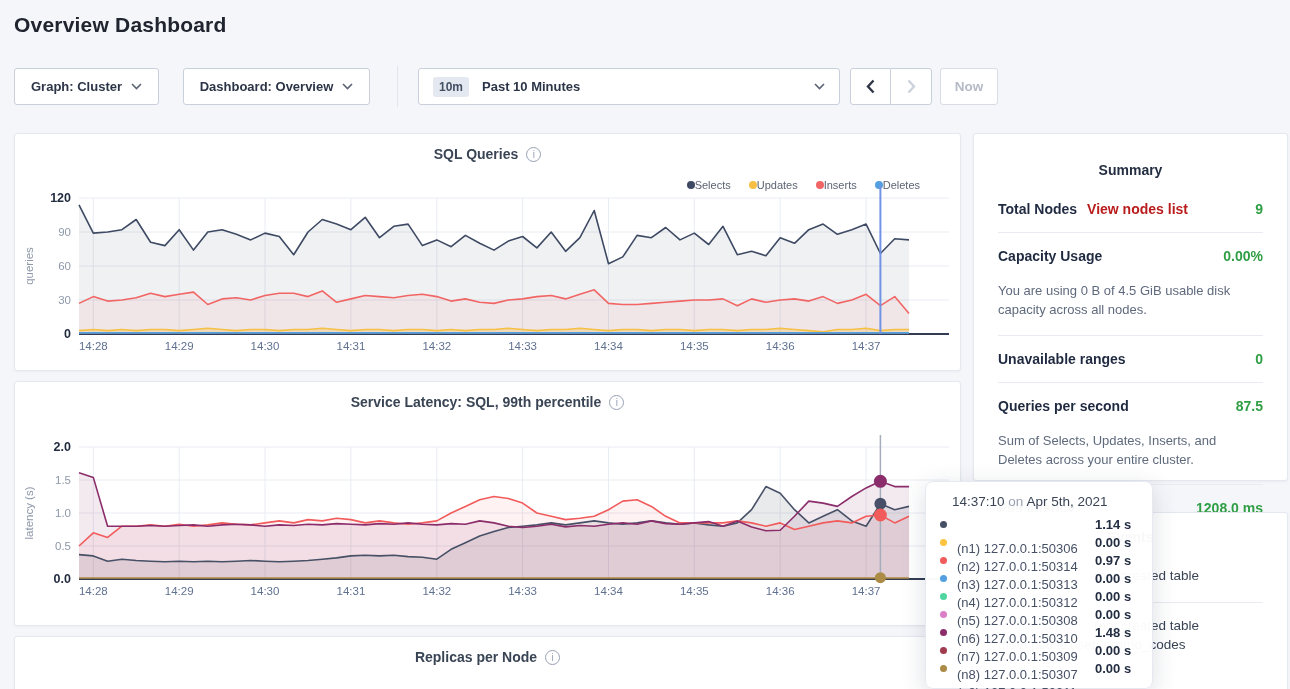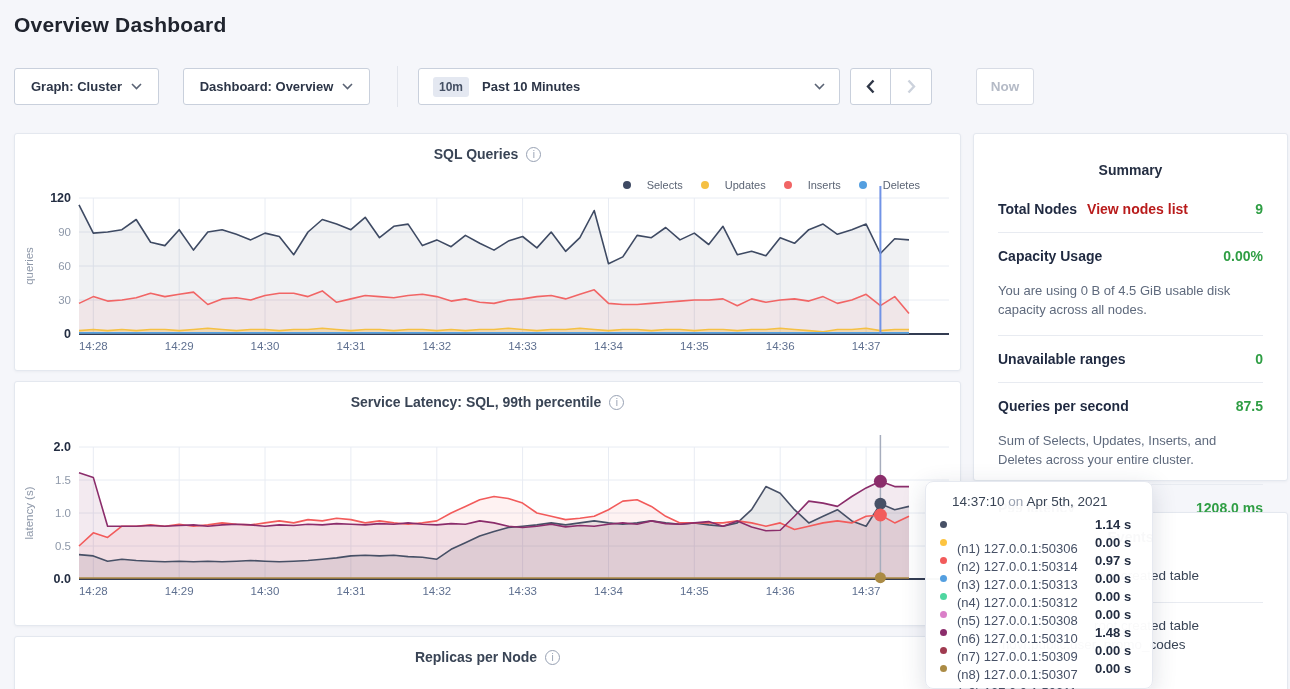--- a/index.html
+++ b/index.html
@@ -24,21 +24,21 @@
     cursor:pointer;
   }
   #graph-btn { left:14px; width:145px; }
   #dash-btn  { left:183px; width:187px; }
   .toolbar-divider { position:absolute; left:397px; top:66px; width:1px; height:41px; background:#e2e5ec; }
   #time-btn { left:418px; width:422px; justify-content:flex-start; padding:7px 14px; gap:13px; }
   #time-btn .chev { margin-left:auto; }
   .badge { background:#e4e8f1; border-radius:3px; padding:3px 6px; font-size:12px; font-weight:700; color:#444f63; }
   #prev-btn { left:850px; width:41px; border-radius:3px 0 0 3px; }
   #next-btn { left:890px; width:42px; border-radius:0 3px 3px 0; }
-  #now-btn  { left:940px; width:58px; color:#b4bac6; border-color:#d8dce5; font-size:13.5px;margin-left:36px; }
+  #now-btn  { left:940px; width:58px; color:#b4bac6; border-color:#d8dce5; font-size:13.5px; }
   
   .card {
     position:absolute; background:#fff;
     border:1px solid #e4e8ef; border-radius:3px;
     box-shadow:0 1px 3px rgba(40,50,80,.05);
   }
   #sql-card      { left:14px;  top:133px; width:947px; height:238px; }
   #latency-card  { left:14px;  top:381px; width:947px; height:245px; }
   #replicas-card { left:14px;  top:636px; width:947px; height:100px; }
   #summary-card  { left:973px; top:133px; width:315px; height:348px; padding:8px 24px; }
@@ -47,21 +47,21 @@
     position:absolute; top:12px; left:0; right:0;
     display:flex; justify-content:center; align-items:center; gap:8px;
     font-size:14px; font-weight:700; color:#394455;
   }
   .info {
     width:15px; height:15px; border:1px solid #97a1b3; border-radius:50%;
     color:#97a1b3; font-size:10px; font-weight:400;
     display:flex; align-items:center; justify-content:center; cursor:pointer;
   }
   .legend { position:absolute; top:45px; right:40px; display:flex; gap:18px; align-items:center; }
-  .litem { display:flex; gap:16px; align-items:center; font-size:11px; color:#5b6474; cursor:pointer; }
+  .litem { display:flex; gap:0; align-items:center; font-size:11px; color:#5b6474; cursor:pointer; }
   .ldot { width:8px; height:8px; border-radius:50%; }
   svg.plot { position:absolute; left:0; top:0; }
   svg text { font-family:"Liberation Sans", sans-serif; }
   .yt  { font-size:11.5px; fill:#8e98a9; }
   .ytb { font-size:12.5px; font-weight:bold; fill:#232d42; }
   .xt  { font-size:11.5px; fill:#5f7090; }
   
   .sheading { margin-top:20px; text-align:center; font-size:14px; font-weight:700; color:#242e42; margin-bottom:8px; }
   .srow { padding:15px 0; display:flex; align-items:flex-start; flex-wrap:wrap; }
   .srow.bt { border-top:1px solid #e8ebf1; }

